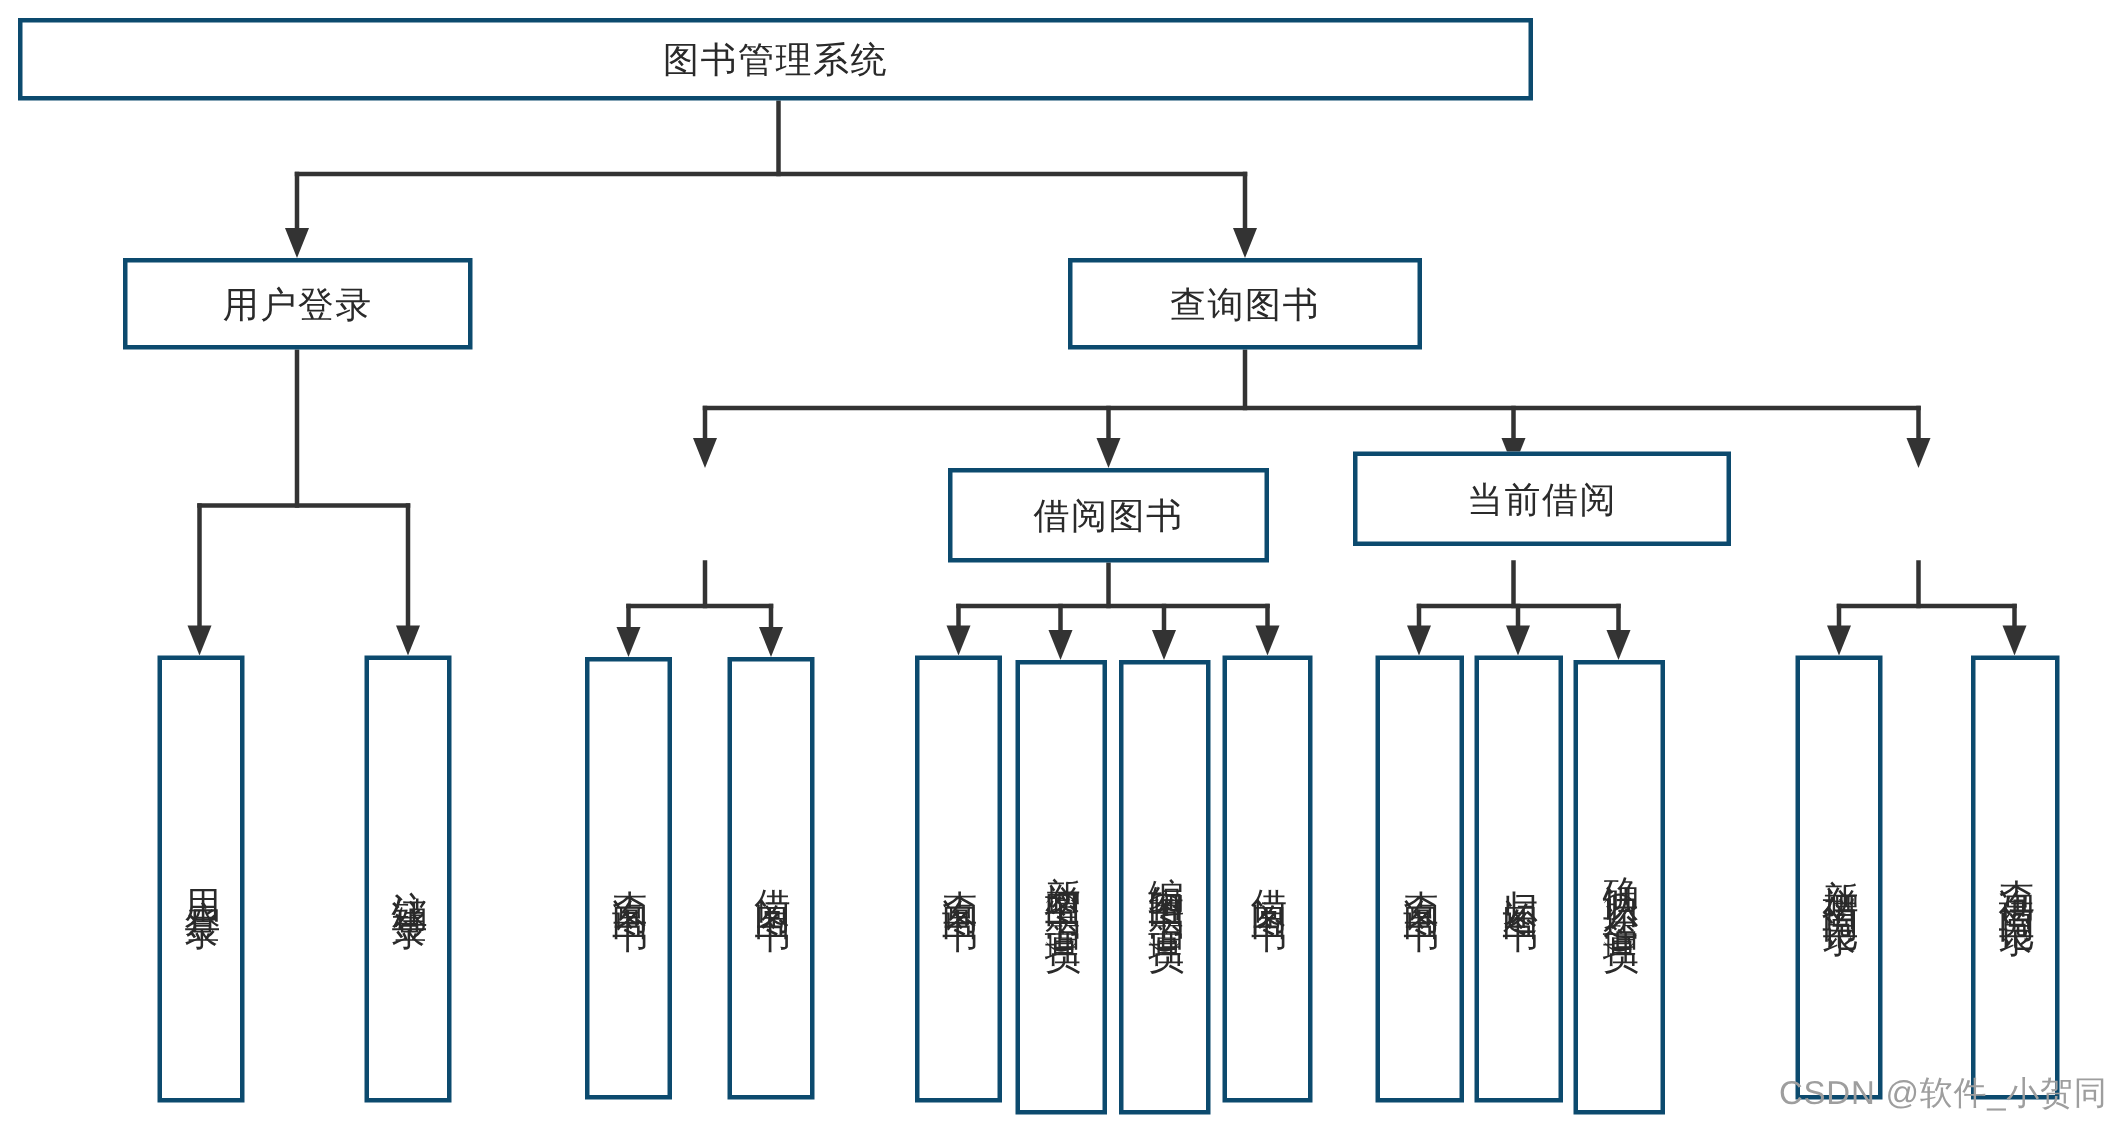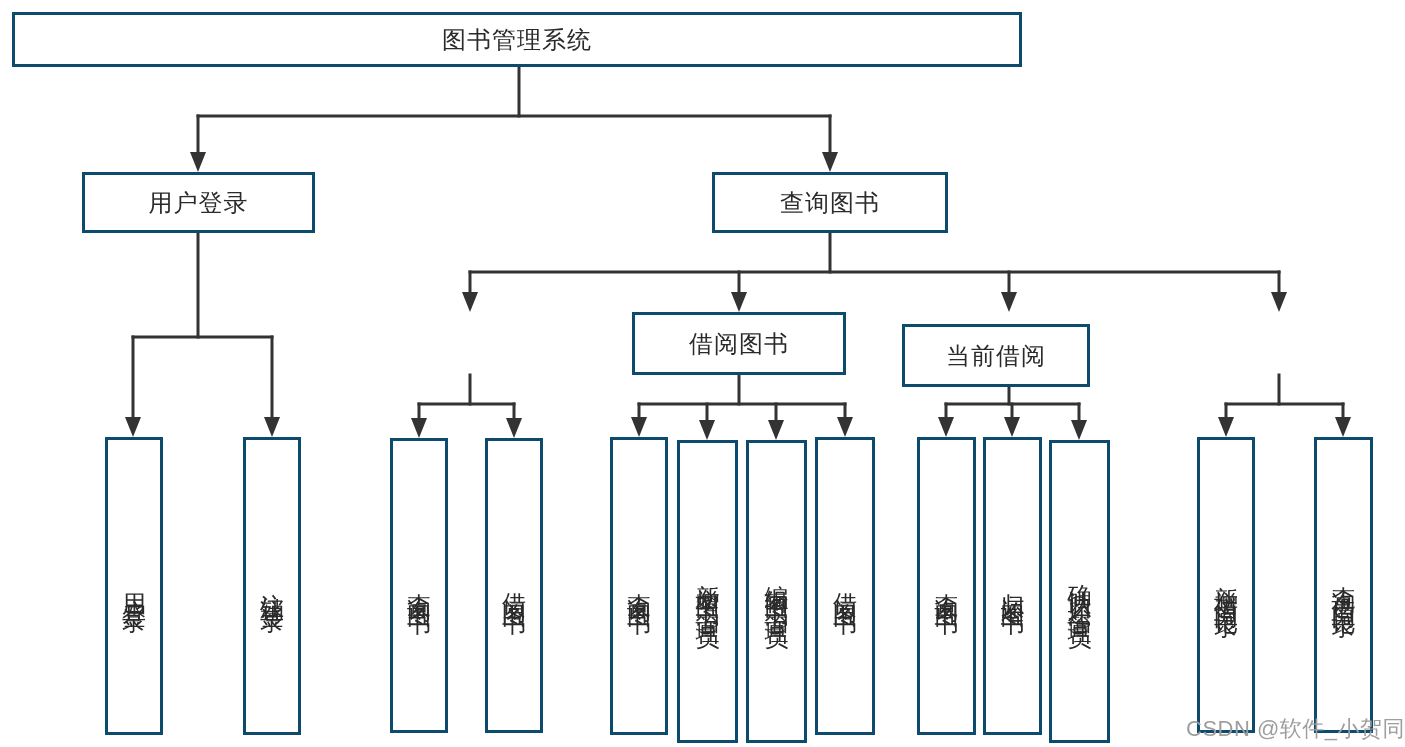--- a/index.html
+++ b/index.html
@@ -102,21 +102,21 @@
   <div class="node" style="left:82px;top:172px;width:233px;height:61px">
     <span>用户登录</span>
   </div>
   <div class="node" style="left:712px;top:172px;width:236px;height:61px">
     <span>查询图书</span>
   </div>
 
   <div class="node" style="left:632px;top:312px;width:214px;height:63px">
     <span>借阅图书</span>
   </div>
-  <div class="node" style="left:902px;top:324px;width:188px;height:63px">
+  <div class="node" style="left:902px;top:301px;width:252px;height:63px">
     <span>当前借阅</span>
   </div>
 
   <div class="node leaf" style="left:105px;top:437px;width:58px;height:298px">
     <span class="vtext">用户登录</span>
   </div>
   <div class="node leaf" style="left:243px;top:437px;width:58px;height:298px">
     <span class="vtext">注销登录</span>
   </div>
 

